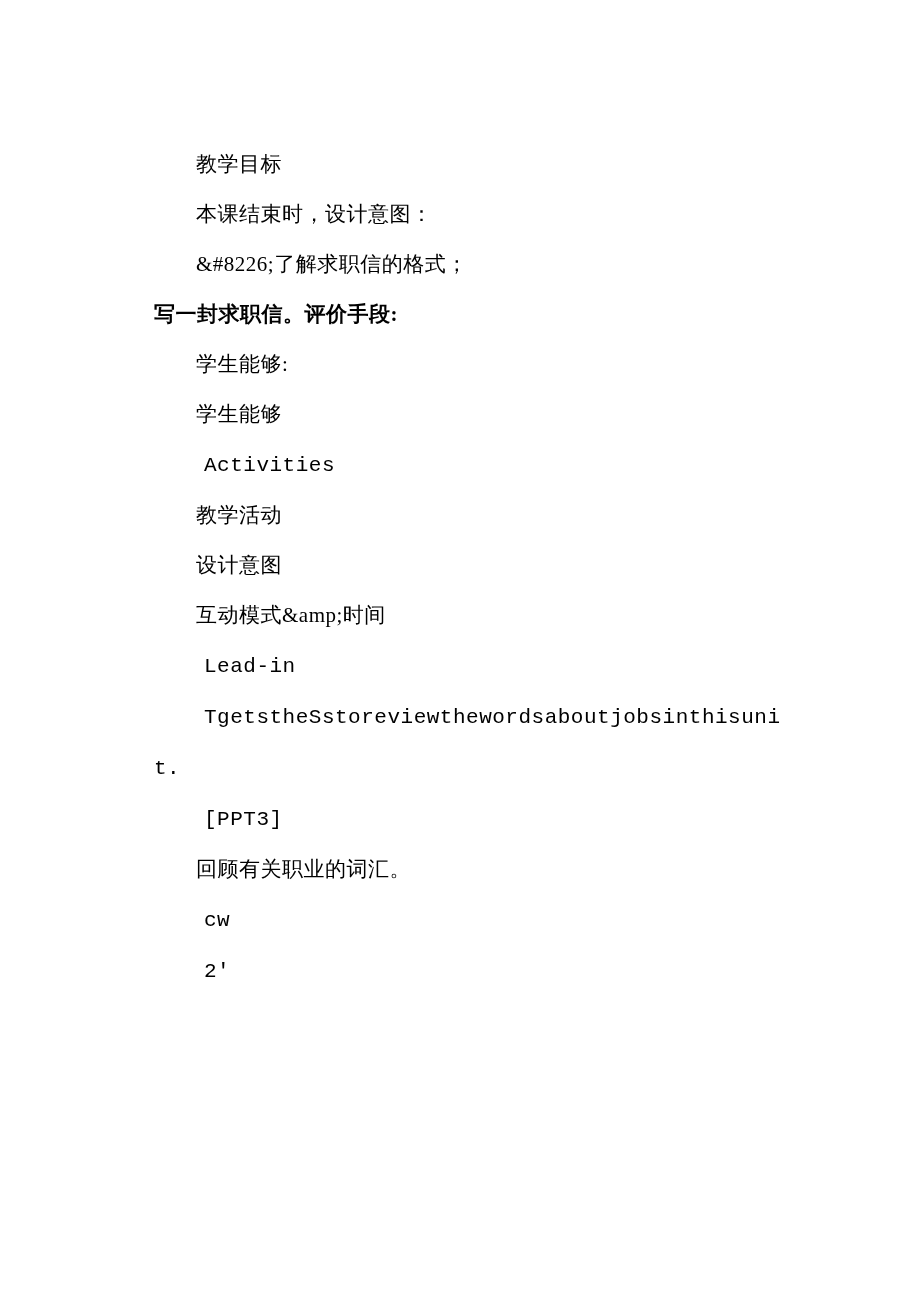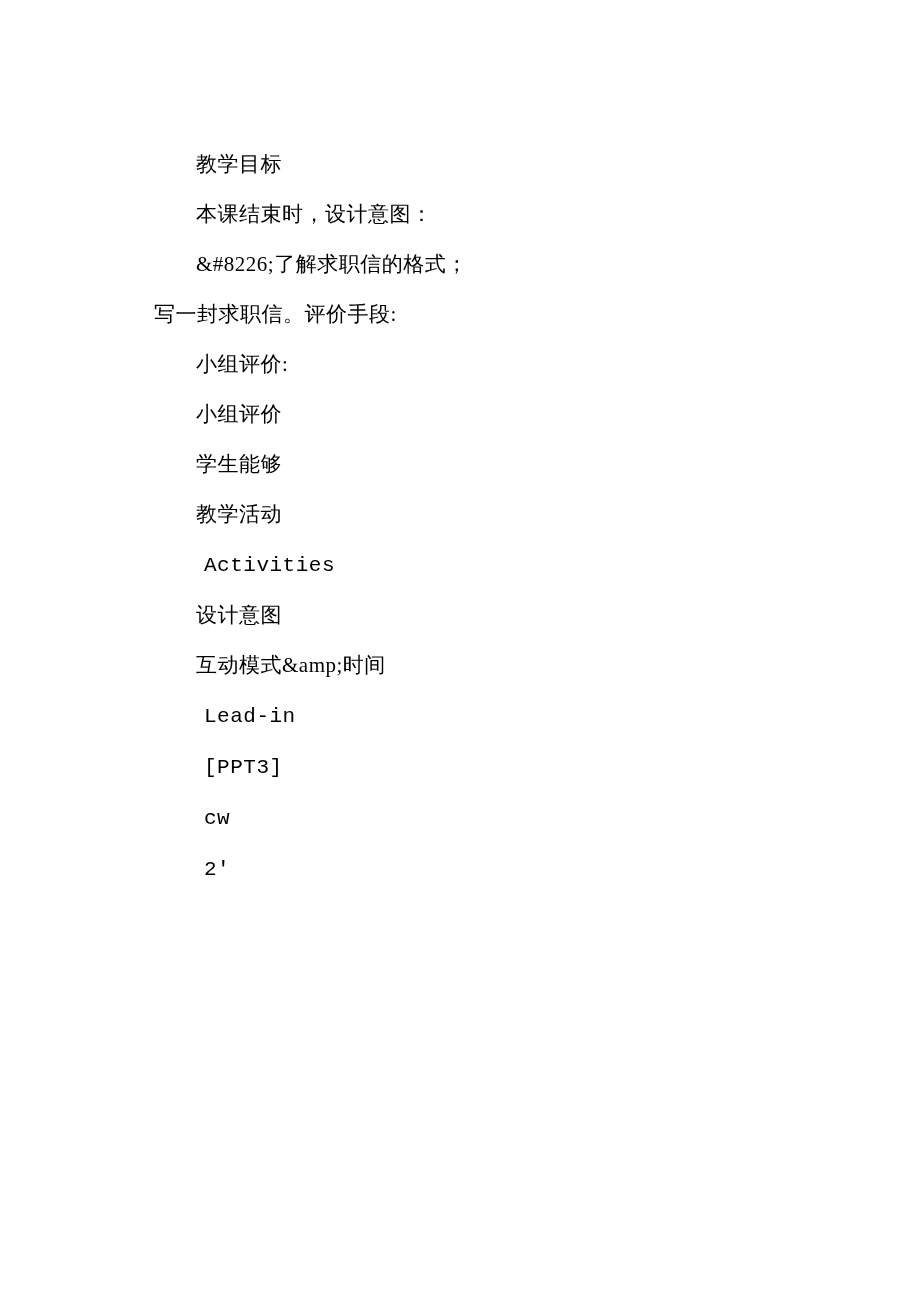--- a/index.html
+++ b/index.html
@@ -17,38 +17,40 @@
       text-indent: 2em;
       margin: 0;
       word-break: break-all;
       letter-spacing: 0.5px;
     }
     .content p.hanging {
       text-indent: 2em;
     }
     .content p.wrap-line {
       text-indent: 0;
+      font-weight: bold;
     }
     .content .mono {
       font-family: "Courier New", monospace;
       letter-spacing: 0.5px;
     }
   </style>
 </head>
 <body>
 
 <div class="content">
   <p>教学目标</p>
   <p>本课结束时，设计意图：</p>
   <p>&amp;#8226;了解求职信的格式；</p>
   <p class="wrap-line">写一封求职信。评价手段:</p>
-  <p>小组评价:</p>
-  <p>小组评价</p>
+  <p>学生能够:</p>
   <p>学生能够</p>
+  <p><span class="mono">Activities</span></p>
   <p>教学活动</p>
-  <p><span class="mono">Activities</span></p>
   <p>设计意图</p>
   <p>互动模式&amp;amp;时间</p>
   <p><span class="mono">Lead-in</span></p>
+  <p><span class="mono">TgetstheSstoreviewthewordsaboutjobsinthisunit.</span></p>
   <p><span class="mono">[PPT3]</span></p>
+  <p>回顾有关职业的词汇。</p>
   <p><span class="mono">cw</span></p>
   <p><span class="mono">2'</span></p>
 </div>
 
 </body></html>

